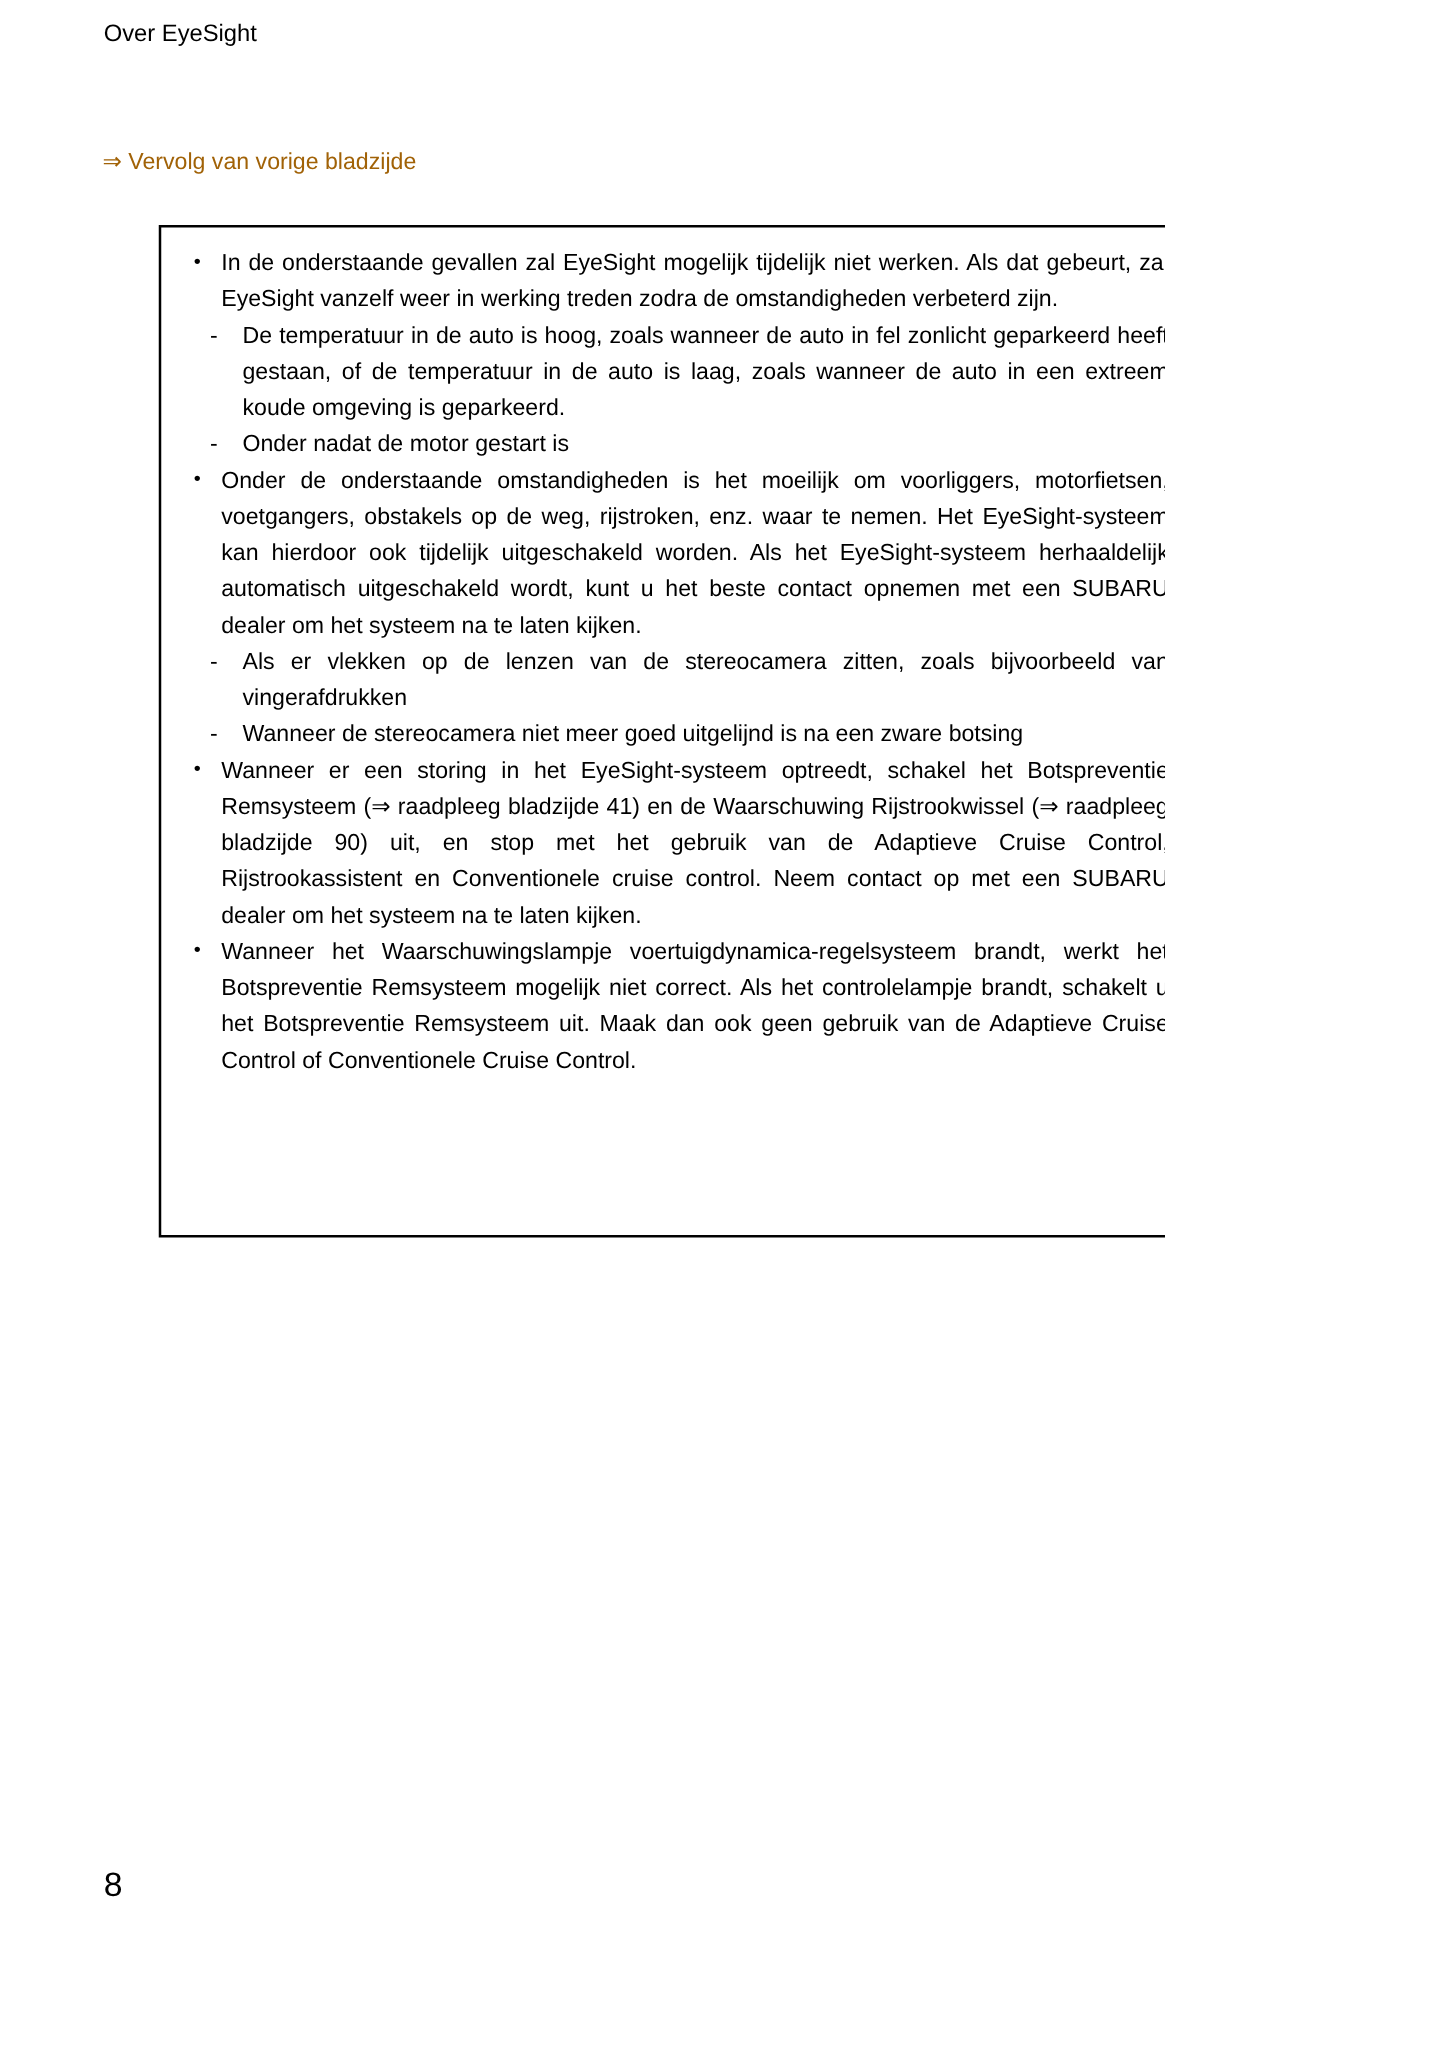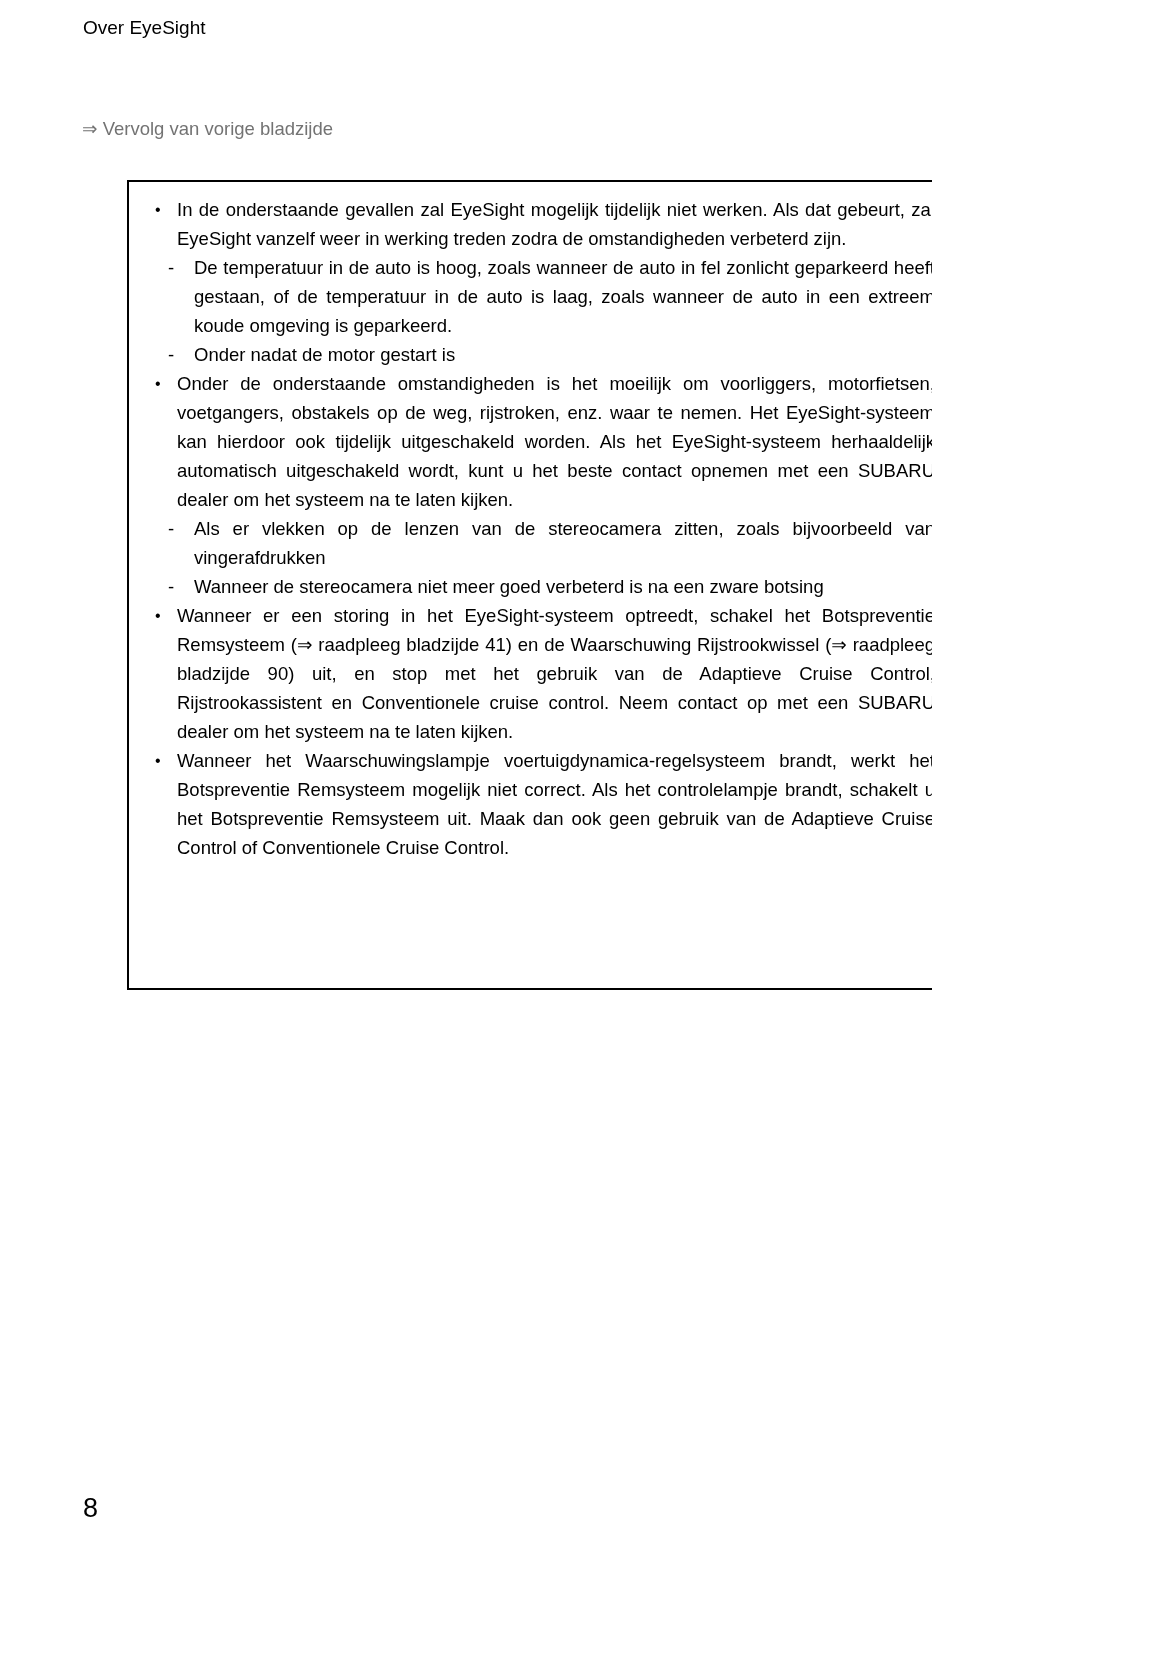--- a/index.html
+++ b/index.html
@@ -20,21 +20,21 @@
     left: 83px;
     top: 17px;
     font-size: 19px;
     color: #000000;
   }
   .continuation-line {
     position: absolute;
     left: 82px;
     top: 118px;
     font-size: 18.5px;
-    color: #737373;
+    color: #a16207;
   }
   .note-box {
     position: absolute;
     left: 127px;
     top: 180px;
     width: 836px;
     min-height: 810px;
     border: 2px solid #000000;
     background: #ffffff;
     padding: 13px 26px 16px 26px;
@@ -104,21 +104,21 @@
       <div class="item-text">Onder de onderstaande omstandigheden is het moeilijk om voorliggers, motorfietsen, voetgangers, obstakels op de weg, rijstroken, enz. waar te nemen. Het EyeSight-systeem kan hierdoor ook tijdelijk uitgeschakeld worden. Als het EyeSight-systeem herhaaldelijk automatisch uitgeschakeld wordt, kunt u het beste contact opnemen met een SUBARU dealer om het systeem na te laten kijken.</div>
     </div>
 
     <div class="list-item level-2">
       <span class="marker">-</span>
       <div class="item-text">Als er vlekken op de lenzen van de stereocamera zitten, zoals bijvoorbeeld van vingerafdrukken</div>
     </div>
 
     <div class="list-item level-2">
       <span class="marker">-</span>
-      <div class="item-text">Wanneer de stereocamera niet meer goed verbeterd is na een zware botsing</div>
+      <div class="item-text">Wanneer de stereocamera niet meer goed uitgelijnd is na een zware botsing</div>
     </div>
 
     <div class="list-item level-1">
       <span class="marker">•</span>
       <div class="item-text">Wanneer er een storing in het EyeSight-systeem optreedt, schakel het Botspreventie Remsysteem (⇒ raadpleeg bladzijde 41) en de Waarschuwing Rijstrookwissel (⇒ raadpleeg bladzijde 90) uit, en stop met het gebruik van de Adaptieve Cruise Control, Rijstrookassistent en Conventionele cruise control. Neem contact op met een SUBARU dealer om het systeem na te laten kijken.</div>
     </div>
 
     <div class="list-item level-1">
       <span class="marker">•</span>
       <div class="item-text">Wanneer het Waarschuwingslampje voertuigdynamica-regelsysteem brandt, werkt het Botspreventie Remsysteem mogelijk niet correct. Als het controlelampje brandt, schakelt u het Botspreventie Remsysteem uit. Maak dan ook geen gebruik van de Adaptieve Cruise Control of Conventionele Cruise Control.</div>

